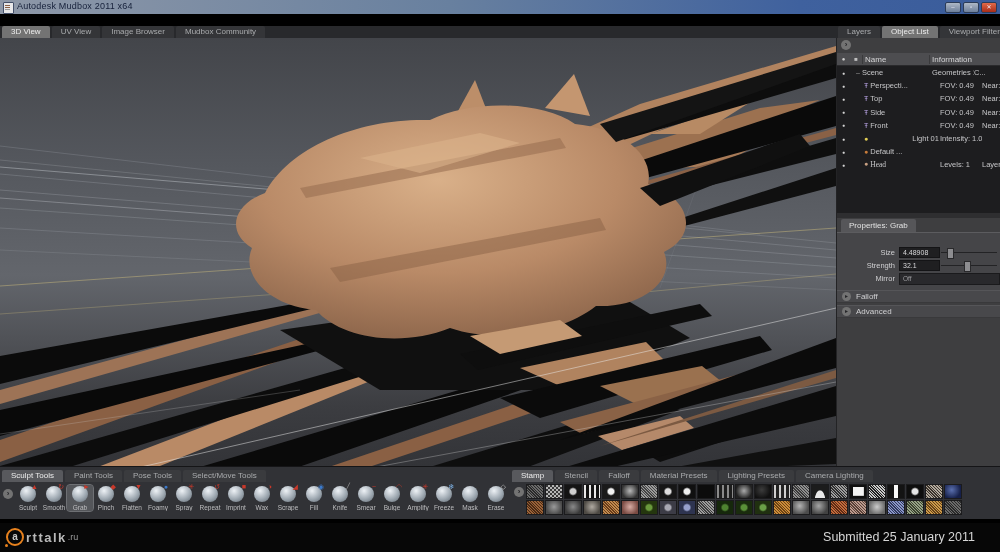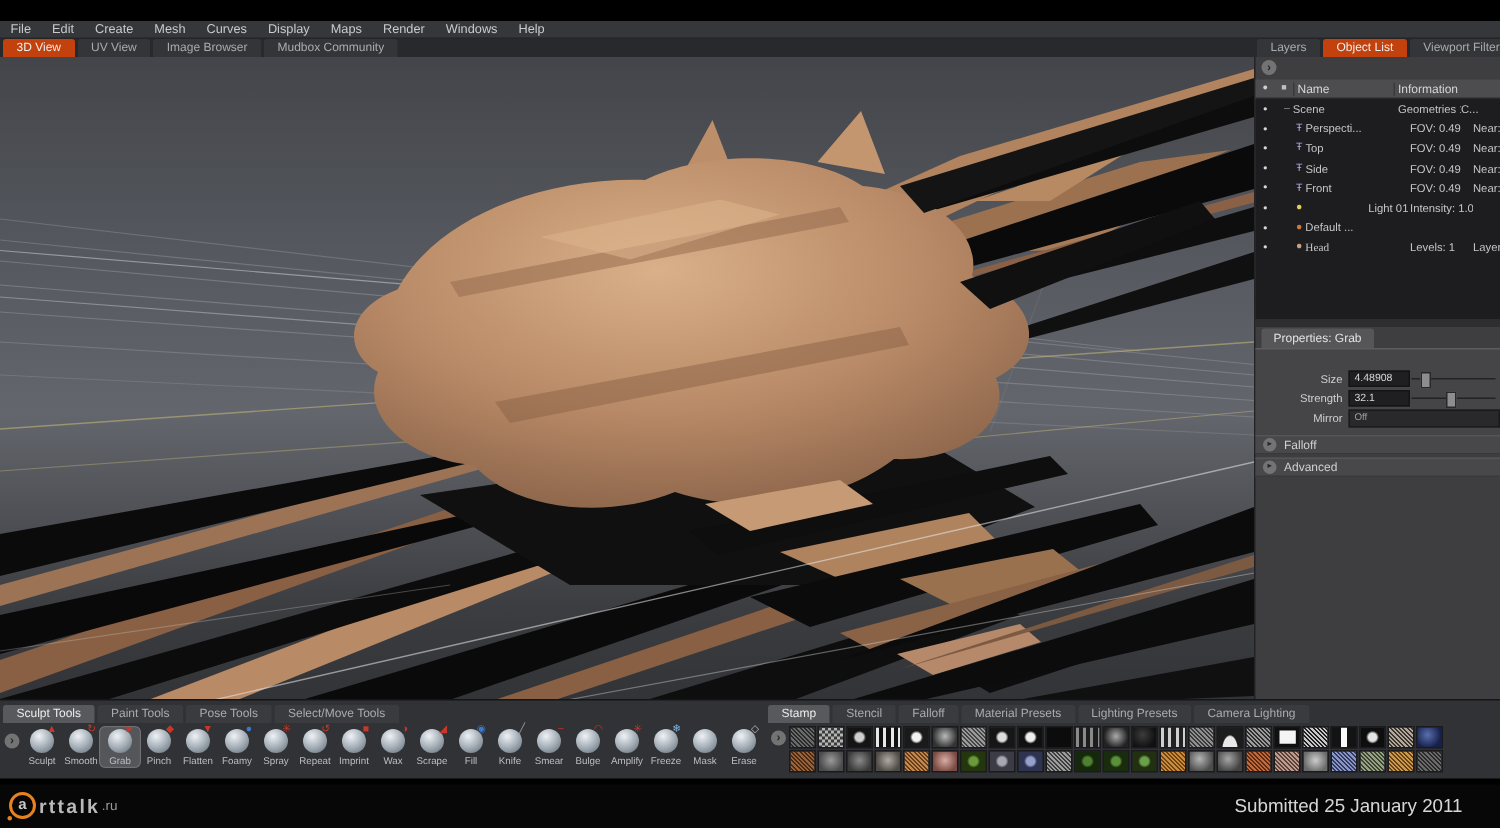--- a/index.html
+++ b/index.html
@@ -20,21 +20,21 @@
   
   .menubar{position:absolute;left:0;top:14px;width:1000px;height:11px;background:#35373a;
     border-bottom:1px solid #242527;display:flex;align-items:center;}
   .menu-item{font-size:8.5px;color:#c9cacc;padding:0 7px;line-height:11px;}
   
   .tabrow{position:absolute;left:0;top:26px;width:1000px;height:12px;background:#28292c;}
   .view-tabs{position:absolute;left:2px;top:0;display:flex;height:12px;}
   .panel-tabs{position:absolute;left:838px;top:0;display:flex;height:12px;}
   .tab{font-size:8px;line-height:12px;padding:0 9px;color:#a9abad;background:#343538;
     margin-right:2px;border-radius:2px 2px 0 0;white-space:nowrap;}
-  .tab.active{background:#c2410c;color:#ececec;}
+  .tab.active{background:#737373;color:#ececec;}
   
   .viewport{position:absolute;left:0;top:38px;width:836px;height:432px;background:#55585e;}
   .viewport svg{display:block;}
   
   .right-panel{position:absolute;left:836px;top:38px;width:164px;height:432px;background:#3e3e40;
     border-left:1px solid #232325;box-sizing:border-box;}
   .circle-btn{width:10px;height:10px;border-radius:50%;background:#737373;color:#27272a;
     font-size:8px;line-height:10px;text-align:center;font-weight:bold;}
   .rp-toolbar{position:absolute;left:4px;top:2px;}
   .rp-header{position:absolute;left:0;top:15px;width:164px;height:13px;background:#4d4d50;
@@ -95,33 +95,30 @@
   .logo-ring:after{content:"";position:absolute;left:-3px;bottom:-3px;width:3px;height:3px;border-radius:50%;background:#e8821e;}
   .logo-word{font-size:13px;font-weight:bold;color:#b9b9b9;letter-spacing:1.5px;margin-left:2px;}
   .logo-tld{font-size:9px;color:#9a9a9a;margin-left:1px;}
   .submitted{position:absolute;right:25px;top:7px;font-size:12.5px;color:#d6d6d6;}
 </style>
 </head>
 <body>
 
 <div class="screen">
 
-
-  <div class="menubar" id="menubar">
-      <span class="menu-item">File</span>
-      <span class="menu-item">Edit</span>
-      <span class="menu-item">Create</span>
-      <span class="menu-item">Mesh</span>
-      <span class="menu-item">Curves</span>
-      <span class="menu-item">Display</span>
-      <span class="menu-item">Maps</span>
-      <span class="menu-item">Render</span>
-      <span class="menu-item">Windows</span>
-      <span class="menu-item">Help</span>
+  <div class="titlebar">
+    <div class="app-icon"></div>
+    <div class="title-text">Autodesk Mudbox 2011 x64</div>
+    <div class="winbtns">
+      <div class="winbtn">–</div>
+      <div class="winbtn">▫</div>
+      <div class="winbtn close">✕</div>
     </div>
+  </div>
+
 
   <div class="tabrow">
     <div class="view-tabs" id="viewTabs">
         <div class="tab active">3D View</div>
         <div class="tab">UV View</div>
         <div class="tab">Image Browser</div>
         <div class="tab">Mudbox Community</div>
       </div>
     <div class="panel-tabs" id="panelTabs">
         <div class="tab">Layers</div>

